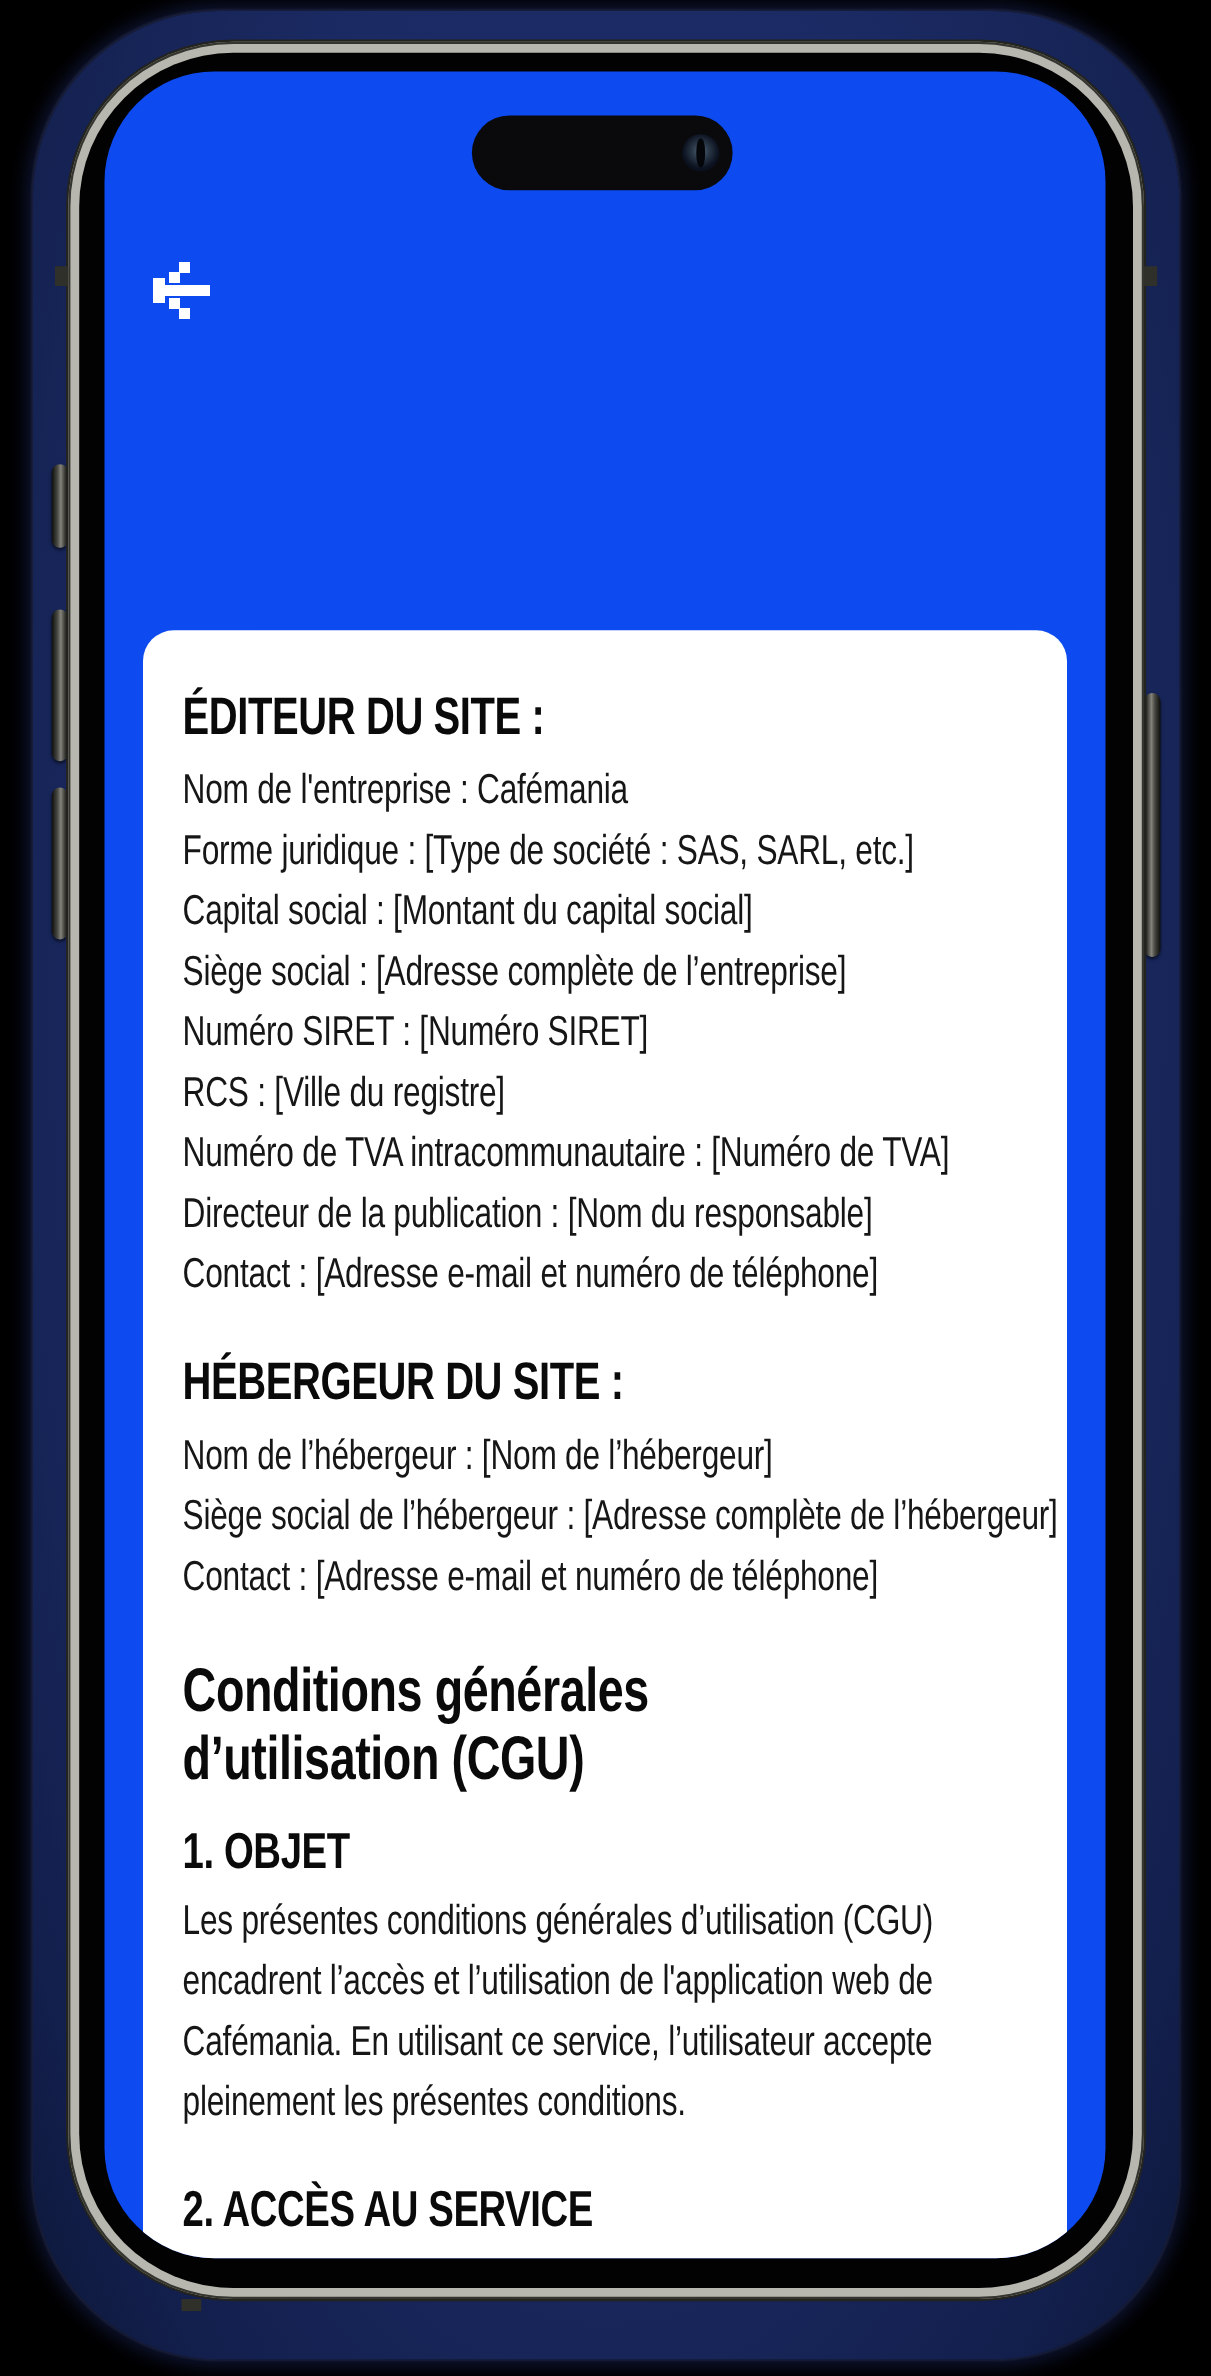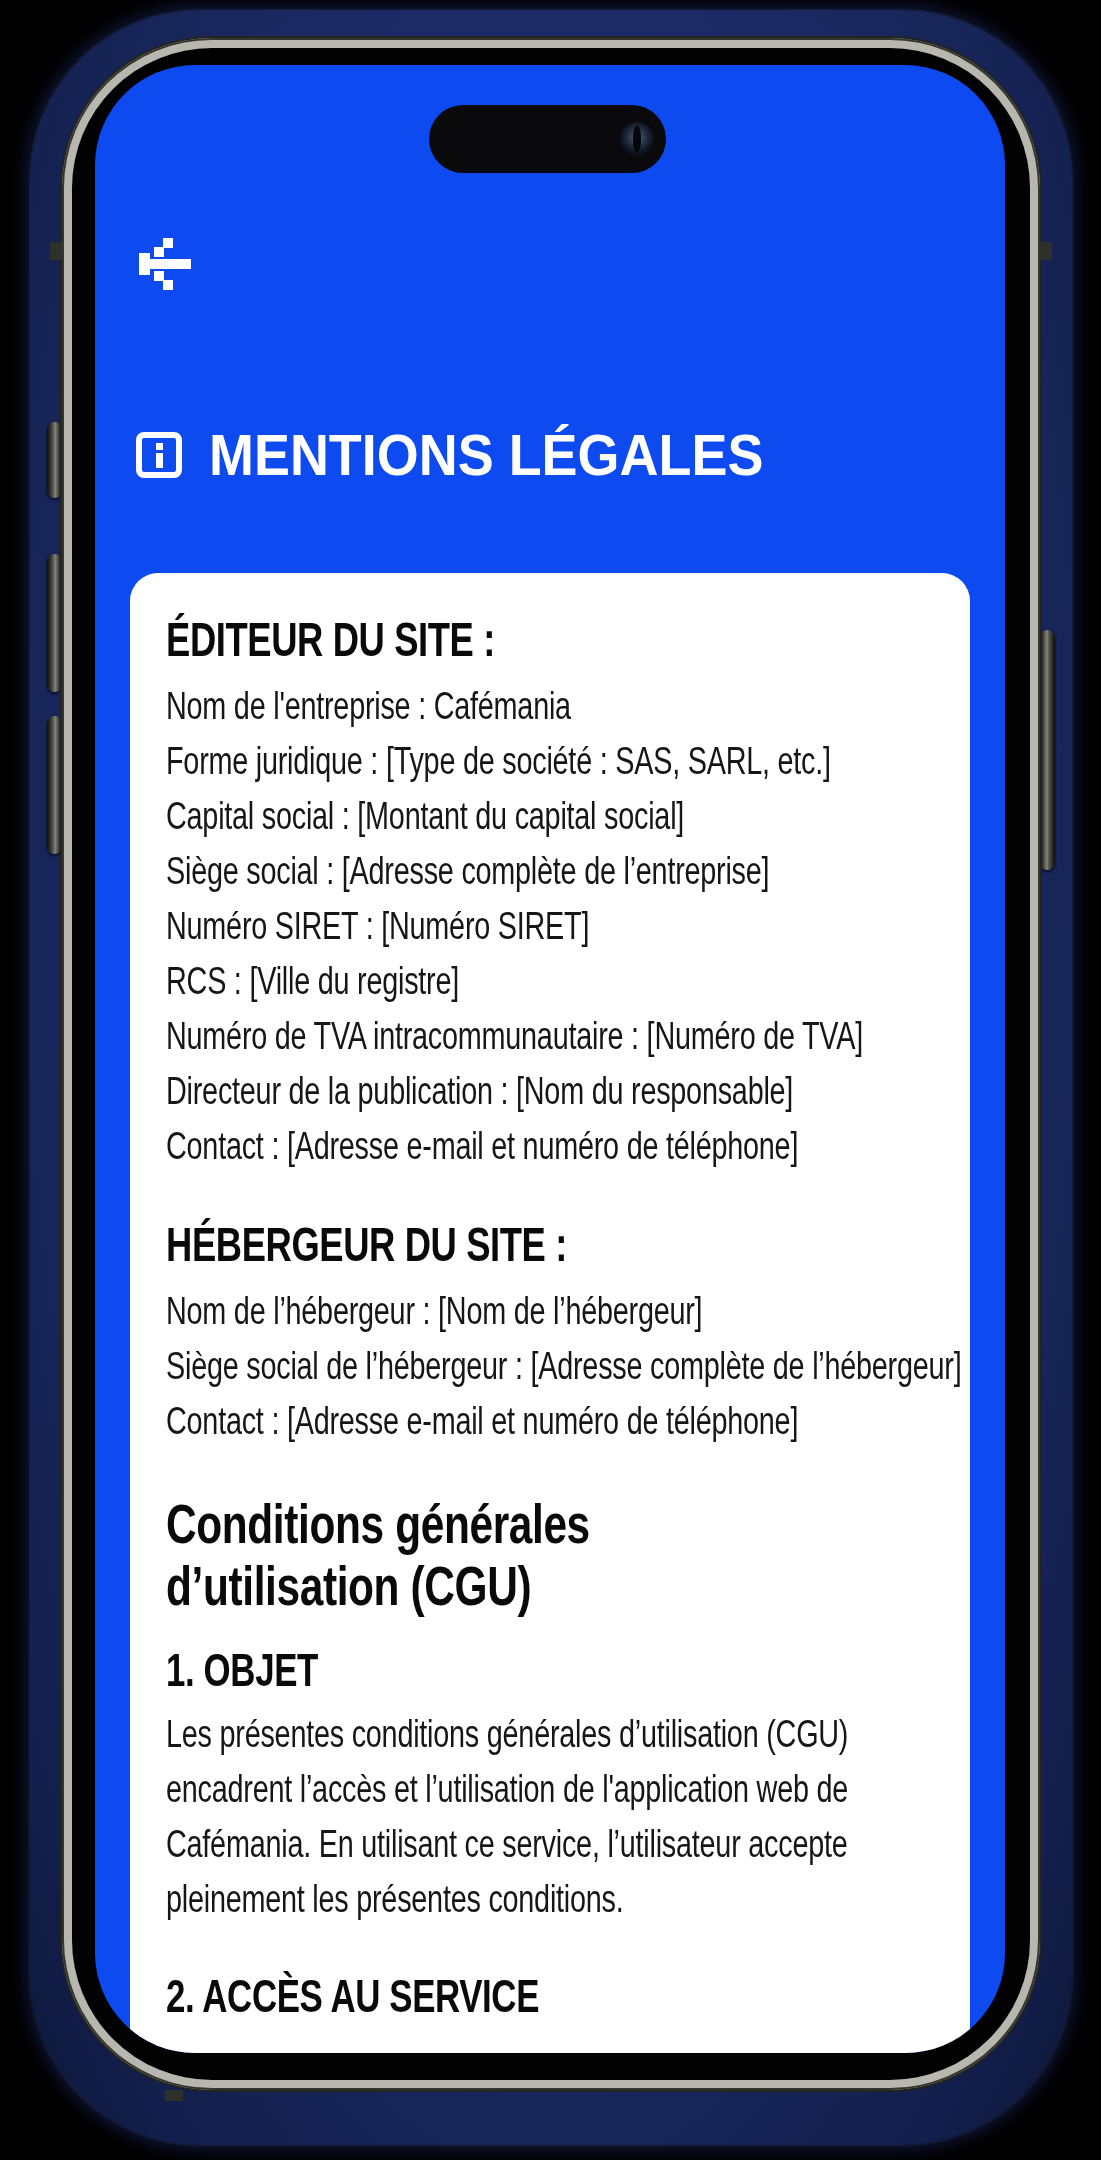--- a/index.html
+++ b/index.html
@@ -47,21 +47,21 @@
   .back-button{position:absolute;left:38px;top:166px;width:64px;height:64px;cursor:pointer;}
 
   .page-header{position:absolute;left:40px;top:356px;display:flex;align-items:center;gap:26px;}
   .info-icon{flex:0 0 auto;}
   .page-title{font-size:58px;font-weight:bold;color:#fff;letter-spacing:0px;
       transform:scaleX(.93);transform-origin:0 50%;white-space:nowrap;}
 
   
   .content-card{position:absolute;left:35px;top:508px;width:840px;height:1560px;
       border-radius:28px;background:#ffffff;color:#111;
-      padding:40px 0 0 36px;box-sizing:border-box;}
+      padding:52px 0 0 36px;box-sizing:border-box;}
   .copy{width:132%;transform:scaleX(.7576);transform-origin:0 0;}
   .copy p{margin:0;font-size:38px;line-height:55px;letter-spacing:-.3px;color:#161616;}
   .copy p.oneline{white-space:nowrap;}
   h2.sec{margin:0 0 12px 0;font-size:48px;line-height:54px;font-weight:bold;
       letter-spacing:-.5px;color:#0a0a0a;}
   h2.sec.gap{margin-top:44px;}
   h1.cgu{margin:44px 0 28px 0;font-size:56px;line-height:62px;font-weight:bold;
       letter-spacing:-.5px;color:#0a0a0a;}
   h1.cgu span{display:block;}
   h3.sub{margin:0 0 12px 0;font-size:46px;line-height:50px;font-weight:bold;
@@ -97,28 +97,20 @@
                 <rect x="14" y="28" width="44" height="10"></rect>
                 <rect x="6" y="22" width="11" height="22"></rect>
                 <rect x="21" y="16" width="10" height="10"></rect>
                 <rect x="30" y="7" width="10" height="10"></rect>
                 <rect x="21" y="40" width="10" height="10"></rect>
                 <rect x="30" y="49" width="10" height="10"></rect>
               </g>
             </svg>
           </div>
 
-          <div class="page-header">
-            <svg class="info-icon" width="48" height="48" viewBox="0 0 48 48">
-              <rect x="4" y="4" width="40" height="40" rx="5" fill="none" stroke="#ffffff" stroke-width="6"></rect>
-              <rect x="21" y="12" width="7" height="7" fill="#ffffff"></rect>
-              <rect x="21" y="22" width="7" height="15" fill="#ffffff"></rect>
-            </svg>
-            <div class="page-title">MENTIONS LÉGALES</div>
-          </div>
 
           <div class="content-card">
             <div class="copy">
 
               <h2 class="sec">ÉDITEUR DU SITE :</h2>
               <p class="oneline">Nom de l'entreprise : Cafémania</p>
               <p class="oneline">Forme juridique : [Type de société : SAS, SARL, etc.]</p>
               <p class="oneline">Capital social : [Montant du capital social]</p>
               <p class="oneline">Siège social : [Adresse complète de l’entreprise]</p>
               <p class="oneline">Numéro SIRET : [Numéro SIRET]</p>

